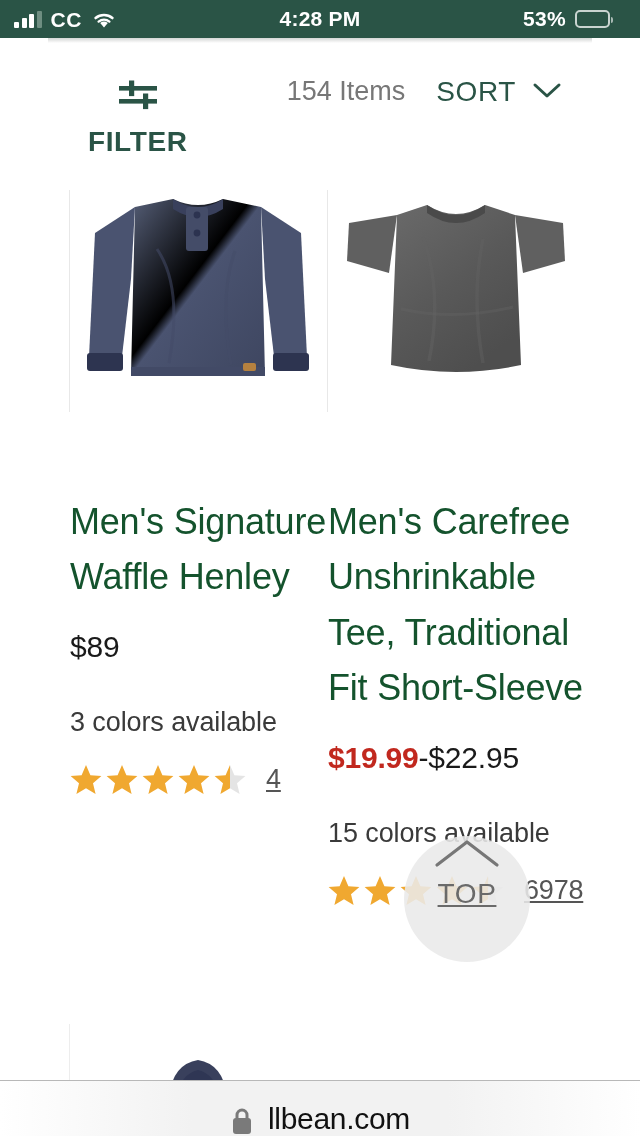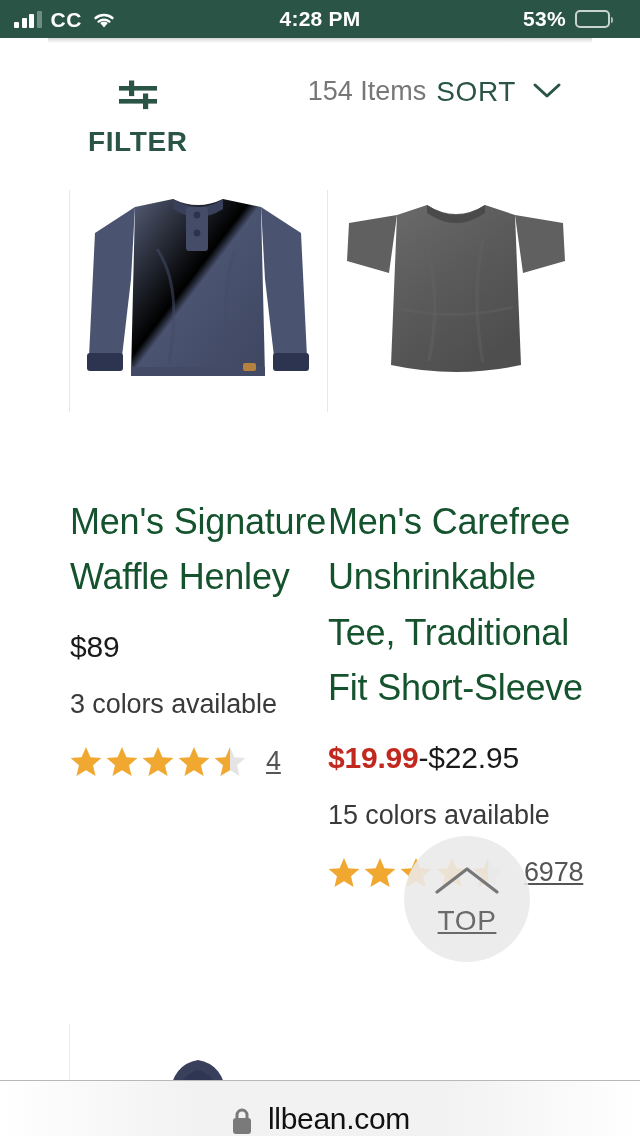--- a/index.html
+++ b/index.html
@@ -154,21 +154,20 @@
   #item-count {
     position: absolute;
     left: 282px;
     top: 16px;
     width: 128px;
     text-align: center;
     font-size: 27px;
     color: #777777;
     line-height: 1.45;
     font-weight: 300;
-    margin-left: 21px;
   }
   #sort-control {
     position: absolute;
     right: 78px;
     top: 22px;
     display: flex;
     align-items: center;
     gap: 16px;
     cursor: pointer;
   }
@@ -231,21 +230,21 @@
     font-size: 30px;
     line-height: 1.3;
     color: #1a1a1a;
     letter-spacing: -0.2px;
   }
   .price-sale {
     color: #c1281e;
     font-weight: 700;
   }
   .product-colors {
-    margin-top: 18px;
+    margin-top: 36px;
     font-size: 27px;
     line-height: 1.52;
     color: #3a3a3a;
     letter-spacing: -0.1px;
   }
   .rating-row {
     margin-top: 20px;
     display: flex;
     align-items: center;
     gap: 16px;
@@ -286,21 +285,20 @@
     position: absolute;
     left: 404px;
     top: 836px;
     width: 126px;
     height: 126px;
     border-radius: 50%;
     background: rgba(233,233,233,0.88);
     display: flex;
     flex-direction: column;
     align-items: center;
-    justify-content: center;
     gap: 2px;
     z-index: 30;
     cursor: pointer;
   }
   #top-button-label {
     font-size: 28px;
     color: #6a6a6a;
     text-decoration: underline;
     letter-spacing: 0.6px;
     line-height: 1;

